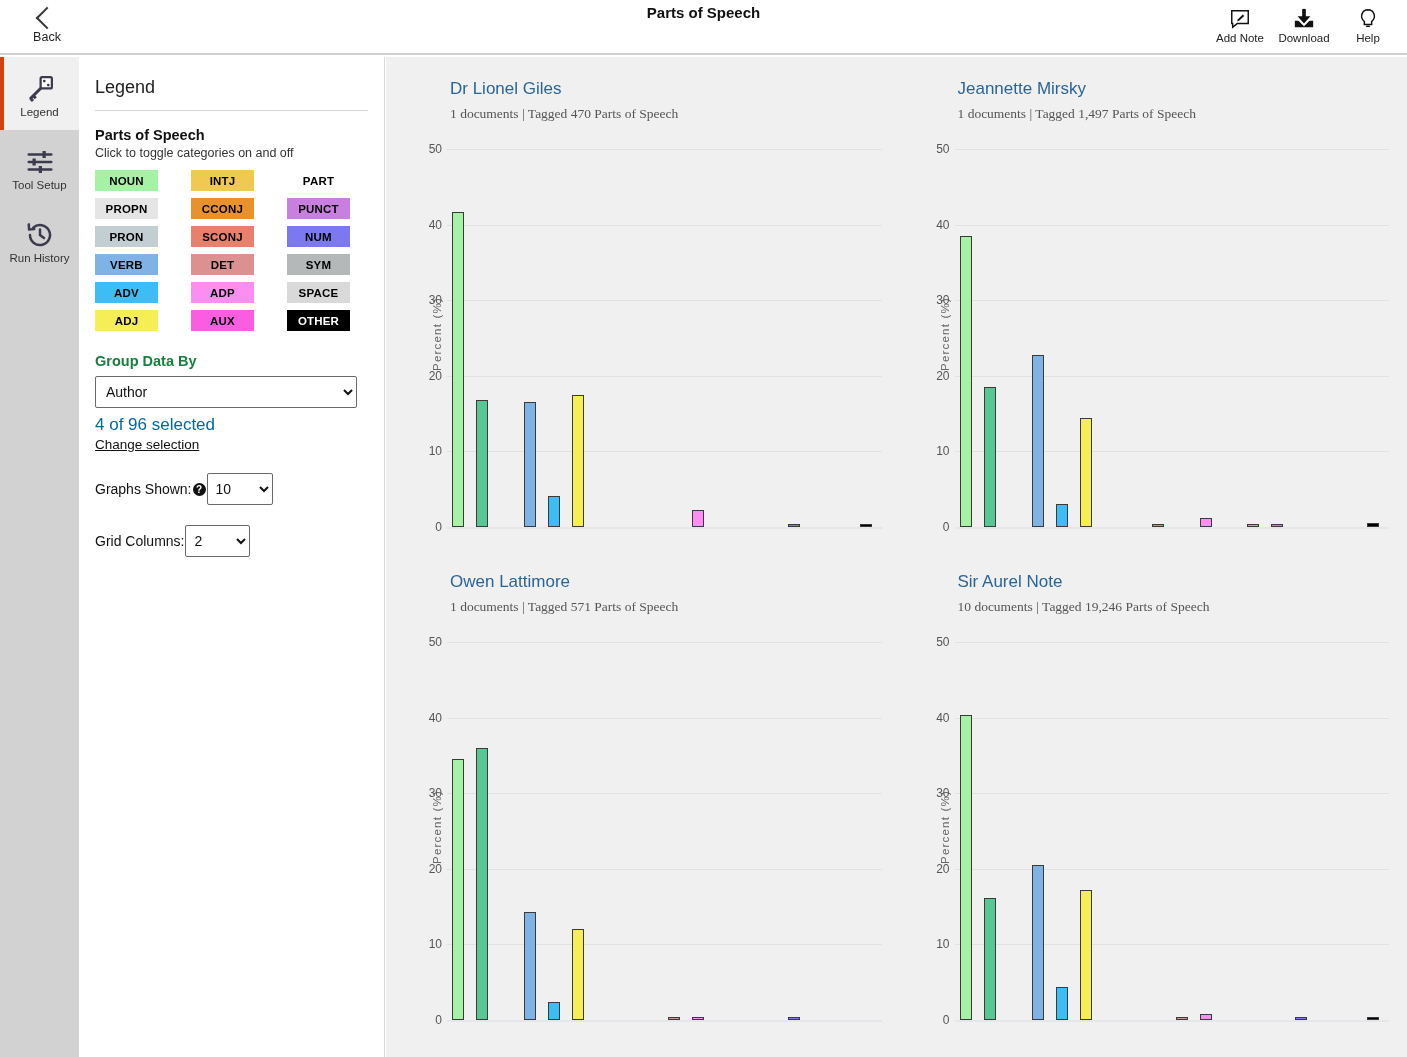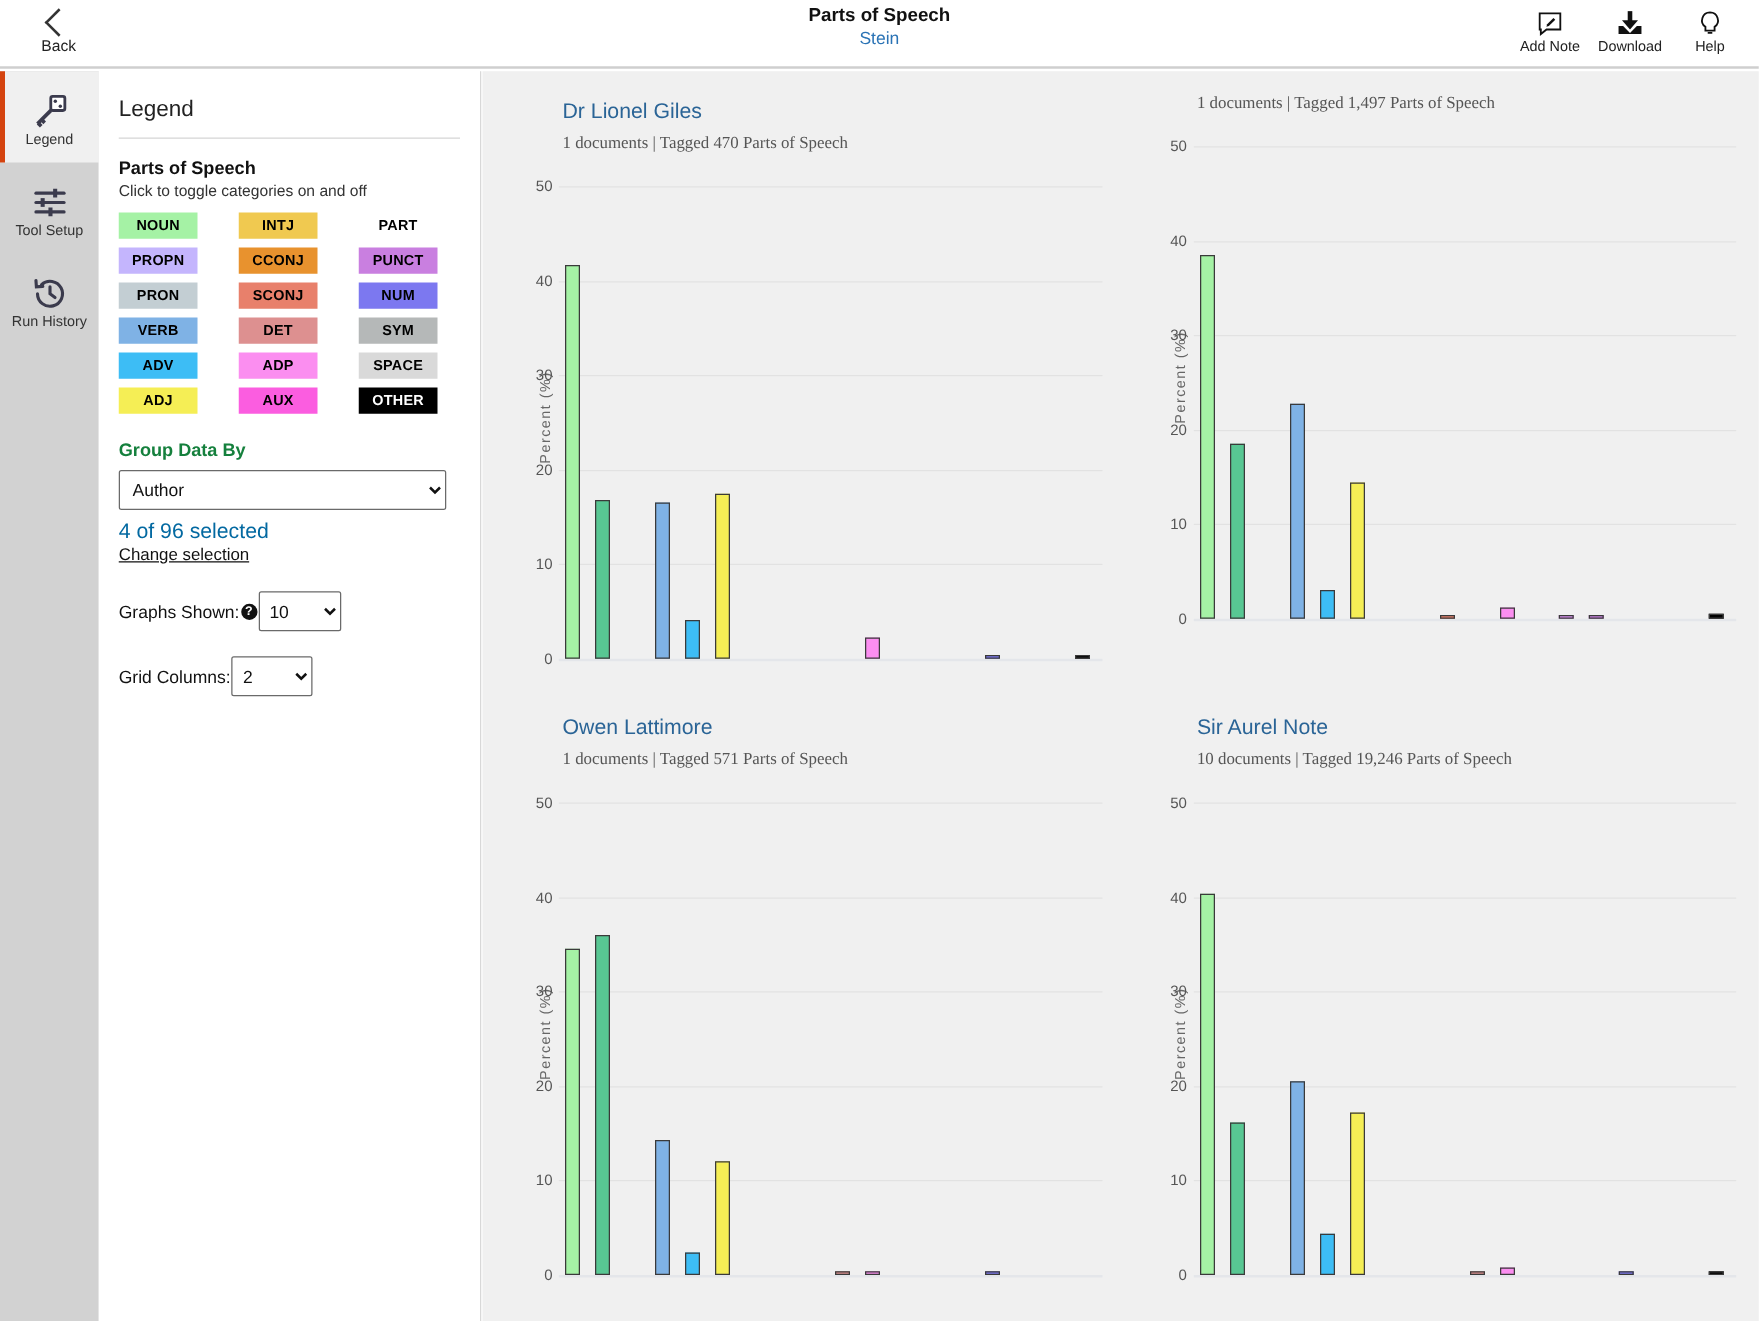--- a/index.html
+++ b/index.html
@@ -207,21 +207,20 @@
 
 <div id="topbar">
 
   <div id="back-btn">
     <div class="chev-left"></div>
     <span class="lbl">Back</span>
   </div>
 
   <div id="title-wrap">
     <div class="main">Parts of Speech</div>
-    <div class="sub">Stein</div>
   </div>
 
   <div id="topbar-actions">
 
     <div class="tb-action">
       <div class="tb-ico">
         <svg width="22" height="22" viewBox="0 0 24 24" fill="none" stroke="#111" stroke-width="1.6">
           <path d="M3 3h18v14H9l-5 4v-4H3z"></path>
           <path d="M15 7l-5.5 5.5-0.6 2.1 2.1-0.6L16.6 8.6z" fill="#111" stroke="none"></path>
         </svg>
@@ -301,21 +300,21 @@
   <div id="legend-title">Legend</div>
   <div id="legend-rule"></div>
 
   <div id="pos-heading">Parts of Speech</div>
   <div id="pos-sub">Click to toggle categories on and off</div>
 
   <div id="pos-grid">
       <div class="pos-chip" style="background: rgb(165, 242, 165); color: rgb(0, 0, 0);">NOUN</div>
       <div class="pos-chip" style="background: rgb(240, 201, 80); color: rgb(0, 0, 0);">INTJ</div>
       <div class="pos-chip" style="color: rgb(0, 0, 0);">PART</div>
-      <div class="pos-chip" style="background: #c4b5fd; color: rgb(0, 0, 0);">PROPN</div>
+      <div class="pos-chip" style="background: #e5e5e5; color: rgb(0, 0, 0);">PROPN</div>
       <div class="pos-chip" style="background: rgb(232, 146, 46); color: rgb(0, 0, 0);">CCONJ</div>
       <div class="pos-chip" style="background: rgb(201, 127, 224); color: rgb(0, 0, 0);">PUNCT</div>
       <div class="pos-chip" style="background: rgb(195, 206, 211); color: rgb(0, 0, 0);">PRON</div>
       <div class="pos-chip" style="background: rgb(232, 128, 107); color: rgb(0, 0, 0);">SCONJ</div>
       <div class="pos-chip" style="background: rgb(124, 120, 240); color: rgb(0, 0, 0);">NUM</div>
       <div class="pos-chip" style="background: rgb(127, 178, 229); color: rgb(0, 0, 0);">VERB</div>
       <div class="pos-chip" style="background: rgb(221, 144, 144); color: rgb(0, 0, 0);">DET</div>
       <div class="pos-chip" style="background: rgb(181, 184, 184); color: rgb(0, 0, 0);">SYM</div>
       <div class="pos-chip" style="background: rgb(61, 189, 245); color: rgb(0, 0, 0);">ADV</div>
       <div class="pos-chip" style="background: rgb(251, 142, 240); color: rgb(0, 0, 0);">ADP</div>
@@ -368,20 +367,21 @@
           <div class="bar" title="VERB: 16.5%" style="left: 17.6667%; width: 2.77778%; height: 124.74px; background: rgb(127, 178, 229);"></div>
           <div class="bar" title="ADV: 4.1%" style="left: 23.2222%; width: 2.77778%; height: 30.996px; background: rgb(61, 189, 245);"></div>
           <div class="bar" title="ADJ: 17.4%" style="left: 28.7778%; width: 2.77778%; height: 131.544px; background: rgb(245, 238, 85);"></div>
           <div class="bar" title="ADP: 2.3%" style="left: 56.5556%; width: 2.77778%; height: 17.388px; background: rgb(251, 142, 240);"></div>
           <div class="bar" title="NUM: 0.3%" style="left: 78.7778%; width: 2.77778%; height: 3px; background: rgb(124, 120, 240);"></div>
           <div class="bar" title="OTHER: 0.3%" style="left: 95.4444%; width: 2.77778%; height: 3px; background: rgb(0, 0, 0);"></div>
         </div>
       </div>
     </div>
     <div class="chart-card">
+      <div class="chart-head-title">Jeannette Mirsky</div>
       <div class="chart-head-sub">1 documents | Tagged 1,497 Parts of Speech</div>
       <div class="plot">
         <div class="y-axis-label">Percent (%)</div>
         <div class="gridline zero" style="top: 396px;"></div>
         <div class="ytick" style="top: 396px;">0</div>
         <div class="gridline" style="top: 320.4px;"></div>
         <div class="ytick" style="top: 320.4px;">10</div>
         <div class="gridline" style="top: 244.8px;"></div>
         <div class="ytick" style="top: 244.8px;">20</div>
         <div class="gridline" style="top: 169.2px;"></div>

